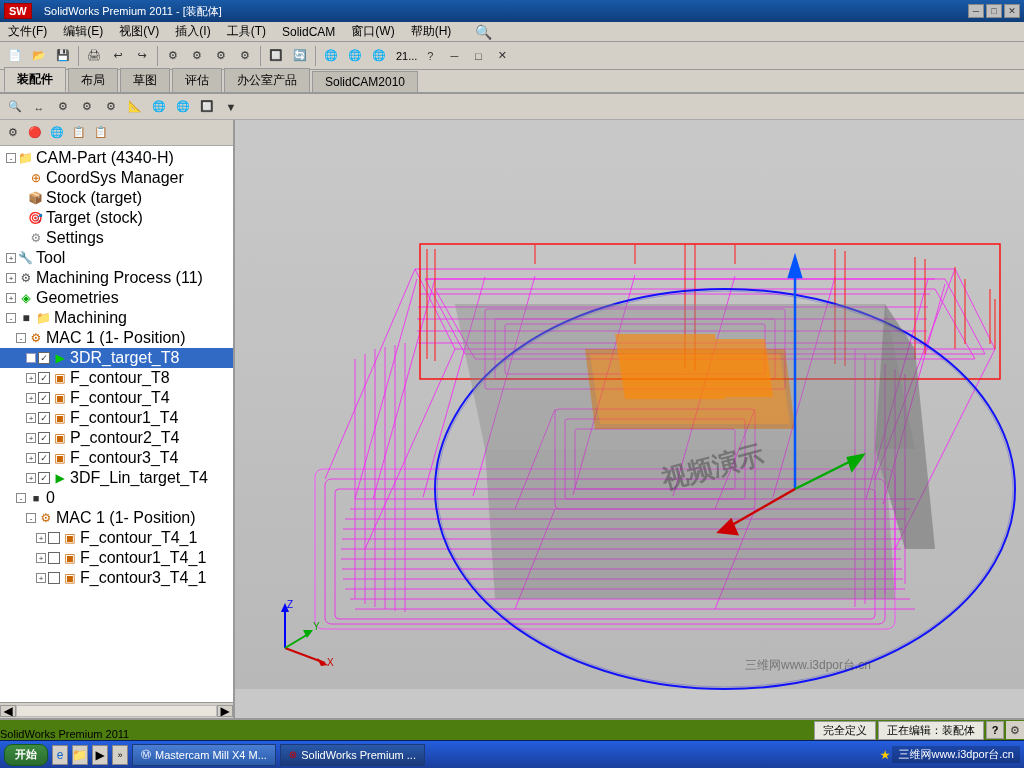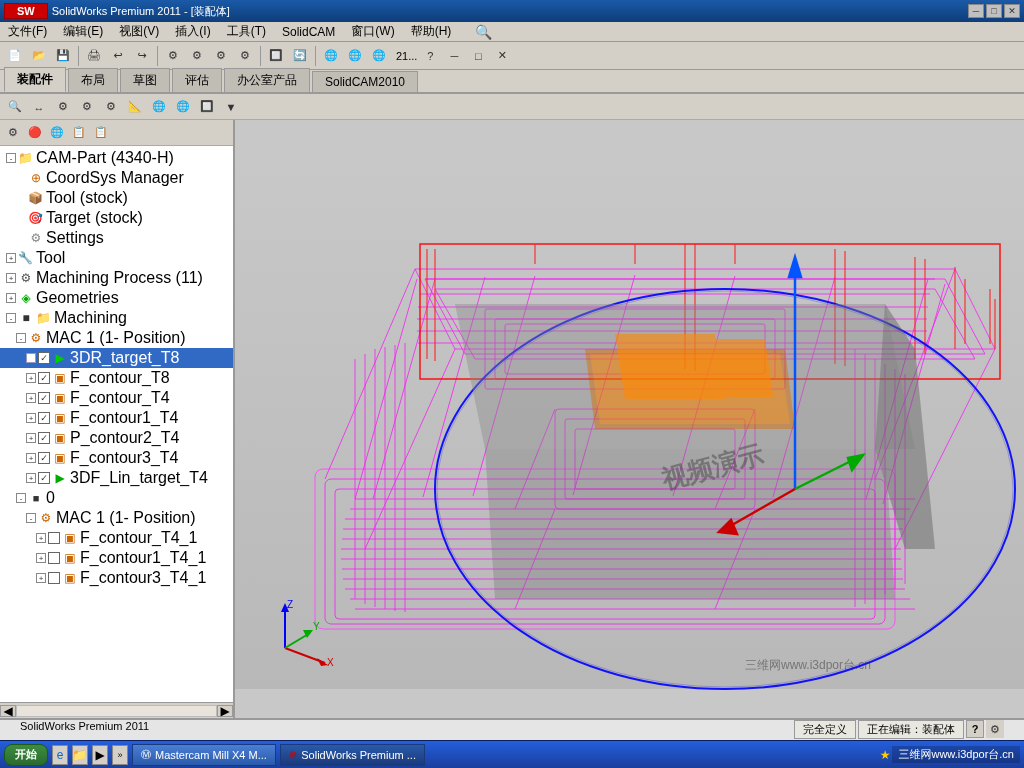--- a/index.html
+++ b/index.html
@@ -12,22 +12,22 @@
       display: flex;
       align-items: center;
       padding: 0 4px;
       color: white;
     }
     #titlebar .logo {
       background: #c00;
       color: white;
       font-weight: bold;
       font-size: 11px;
-      padding: 1px 12px;
-      margin-right: 4px;
+      padding: 1px 4px;
+      margin-right: 12px;
       border: 1px solid #900;
     }
     #titlebar .title-text { font-size: 11px; flex: 1; }
     #titlebar .win-btns { display: flex; gap: 2px; }
     #titlebar .win-btn {
       width: 16px; height: 14px;
       background: #c0c0c0;
       border: 1px solid #888;
       display: flex; align-items: center; justify-content: center;
       font-size: 9px; cursor: pointer; color: #333;
@@ -179,26 +179,26 @@
       background: #d4d0c8;
       border-top: 1px solid #999;
       flex-shrink: 0;
       display: flex;
       align-items: center;
     }
 
     
     #statusbar {
       height: 22px;
-      background: #e5e5e5;
+      background: #4d7c0f;
       border-top: 2px solid #999;
       display: flex;
-      align-items: flex-start;
+      align-items: flex-end;
       font-size: 11px;
-      padding: 0 20px;
+      padding: 0 0;
     }
     #statusbar .status-left { flex: 1; }
     #statusbar .status-parts { display: flex; gap: 2px; }
     #statusbar .status-part {
       padding: 1px 8px;
       border: 1px solid #999;
       background: #e8e8e0;
       font-size: 11px;
     }
     #statusbar .help-btn {
@@ -364,21 +364,21 @@
         <span class="tree-indent" style="width:14px"></span>
         <span class="tree-expand empty"></span>
         <span class="tree-icon" style="color:#cc6600;">⊕</span>
         <span class="tree-label">CoordSys Manager</span>
       </div>
 
       <div class="tree-item">
         <span class="tree-indent" style="width:14px"></span>
         <span class="tree-expand empty"></span>
         <span class="tree-icon" style="color:#cc6600;">📦</span>
-        <span class="tree-label">Tool (stock)</span>
+        <span class="tree-label">Stock (target)</span>
       </div>
 
       <div class="tree-item">
         <span class="tree-indent" style="width:14px"></span>
         <span class="tree-expand empty"></span>
         <span class="tree-icon" style="color:#cc6600;">🎯</span>
         <span class="tree-label">Target (stock)</span>
       </div>
 
       <div class="tree-item">

